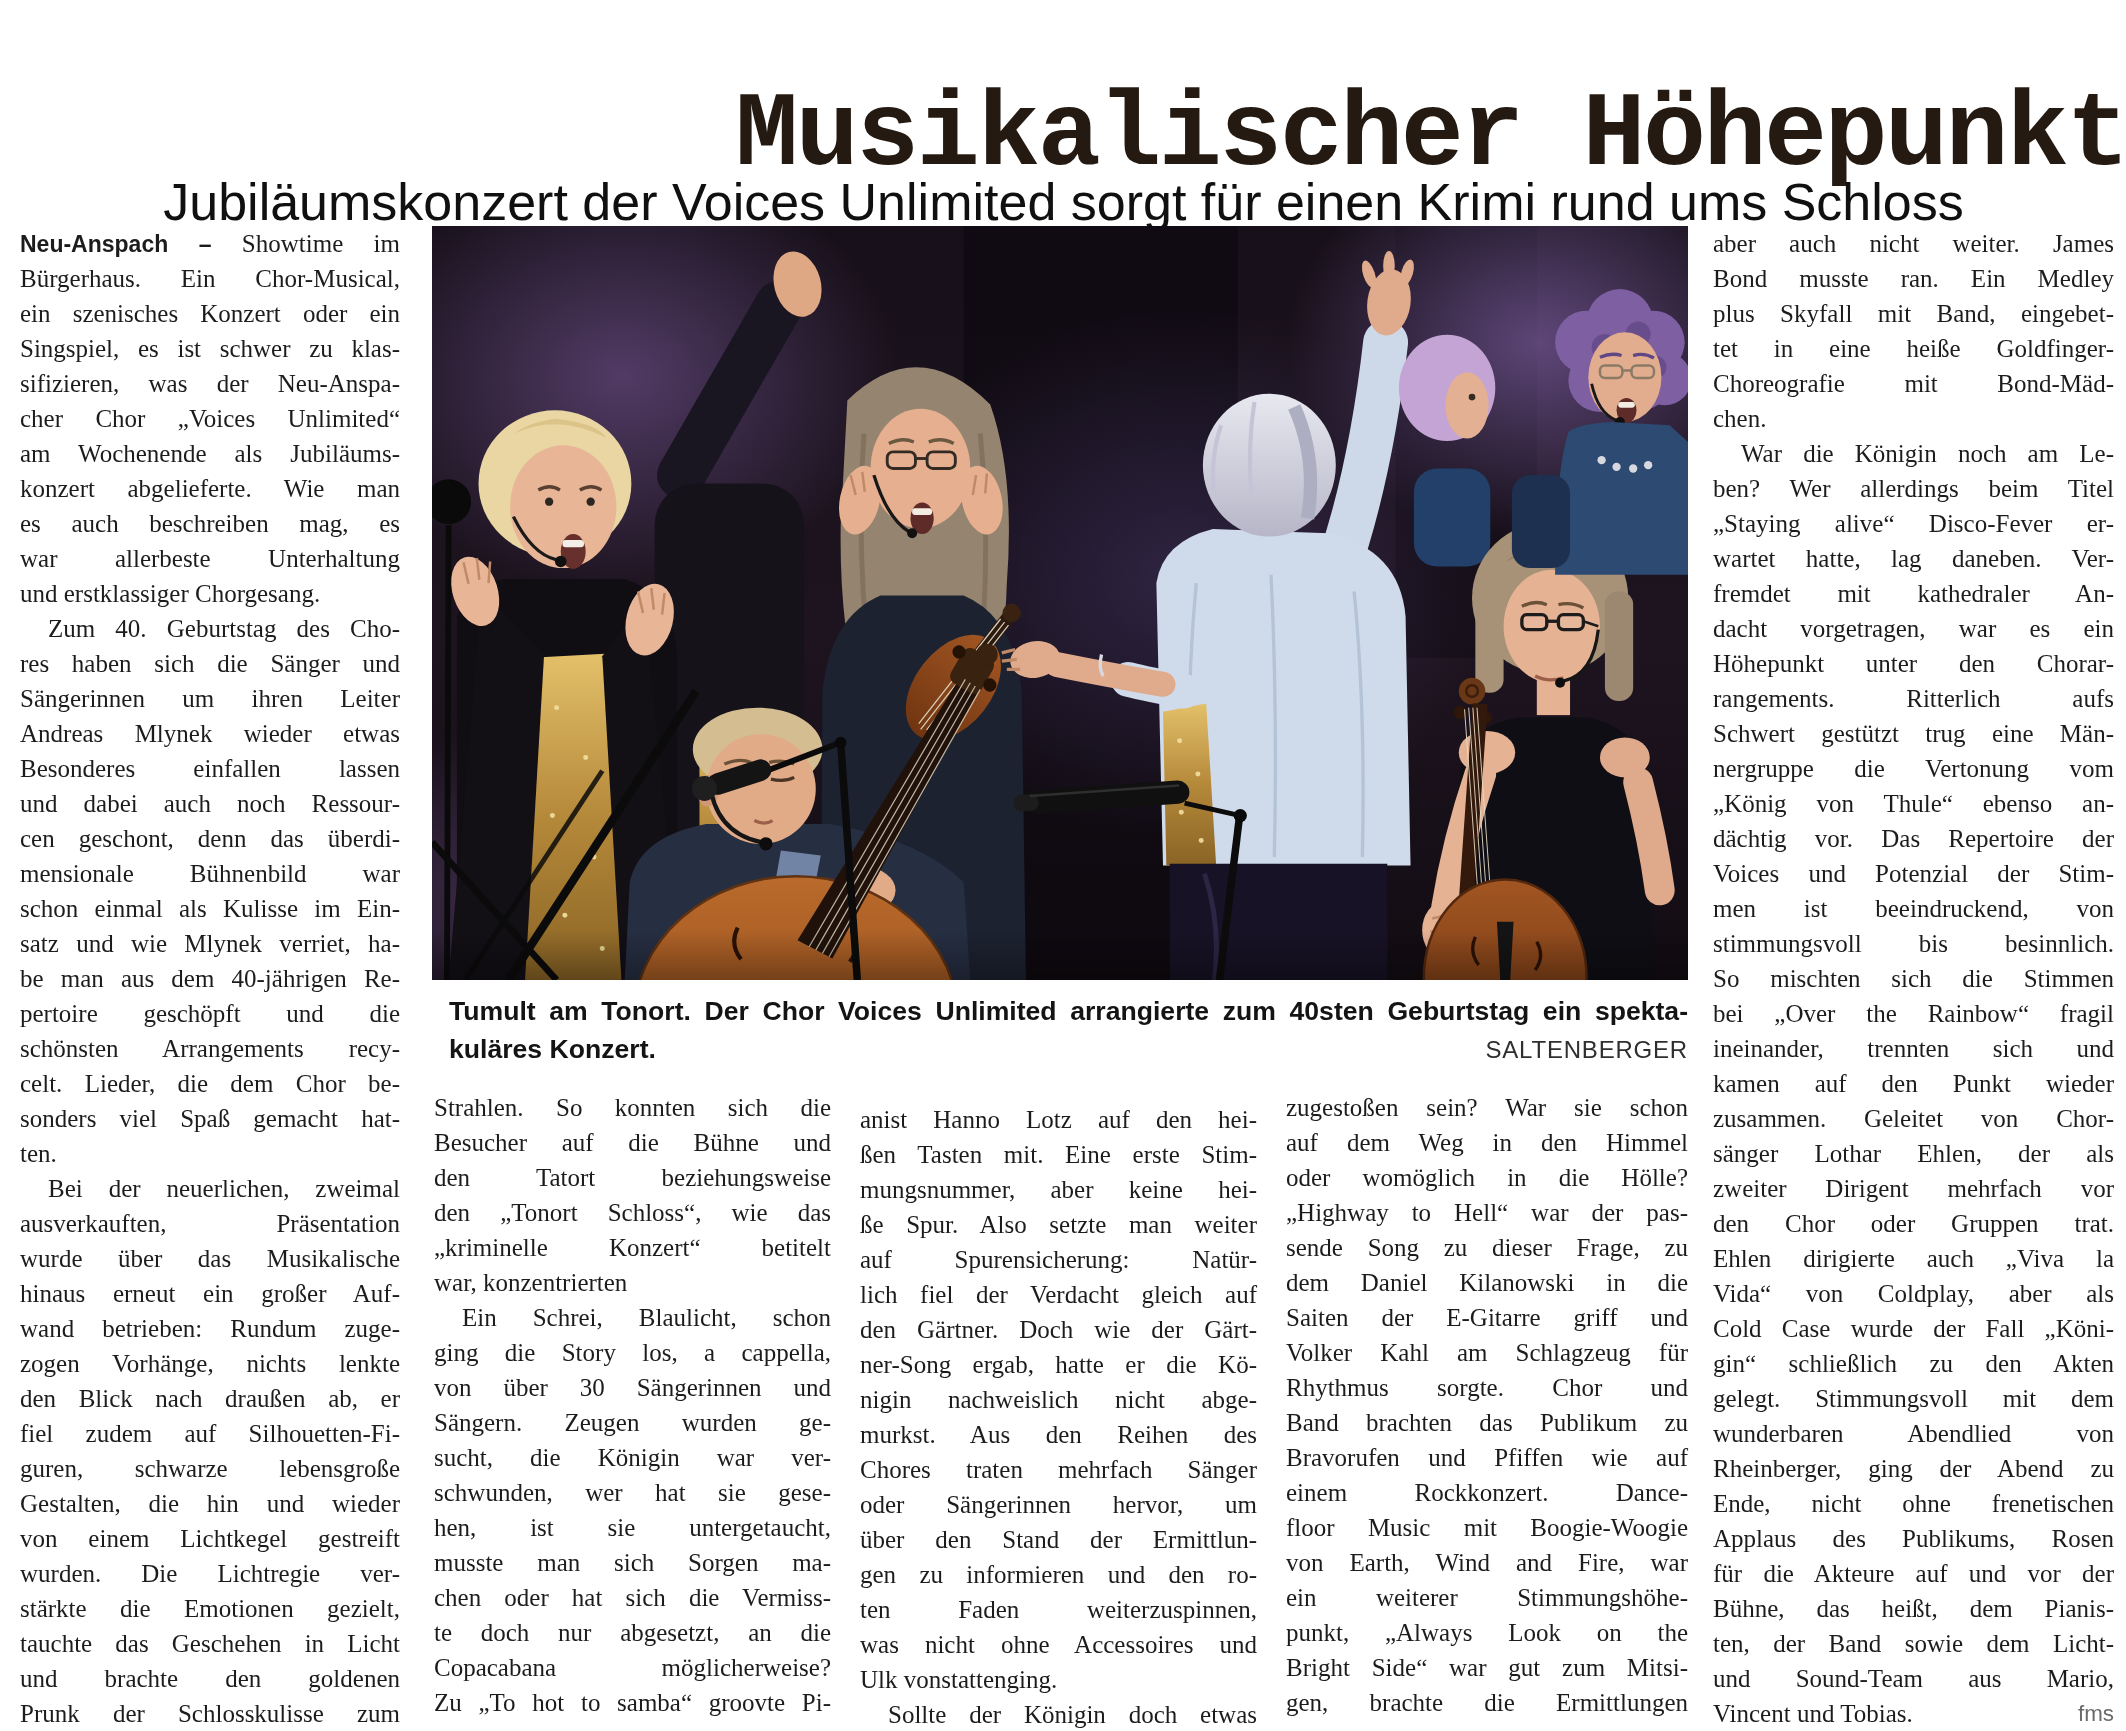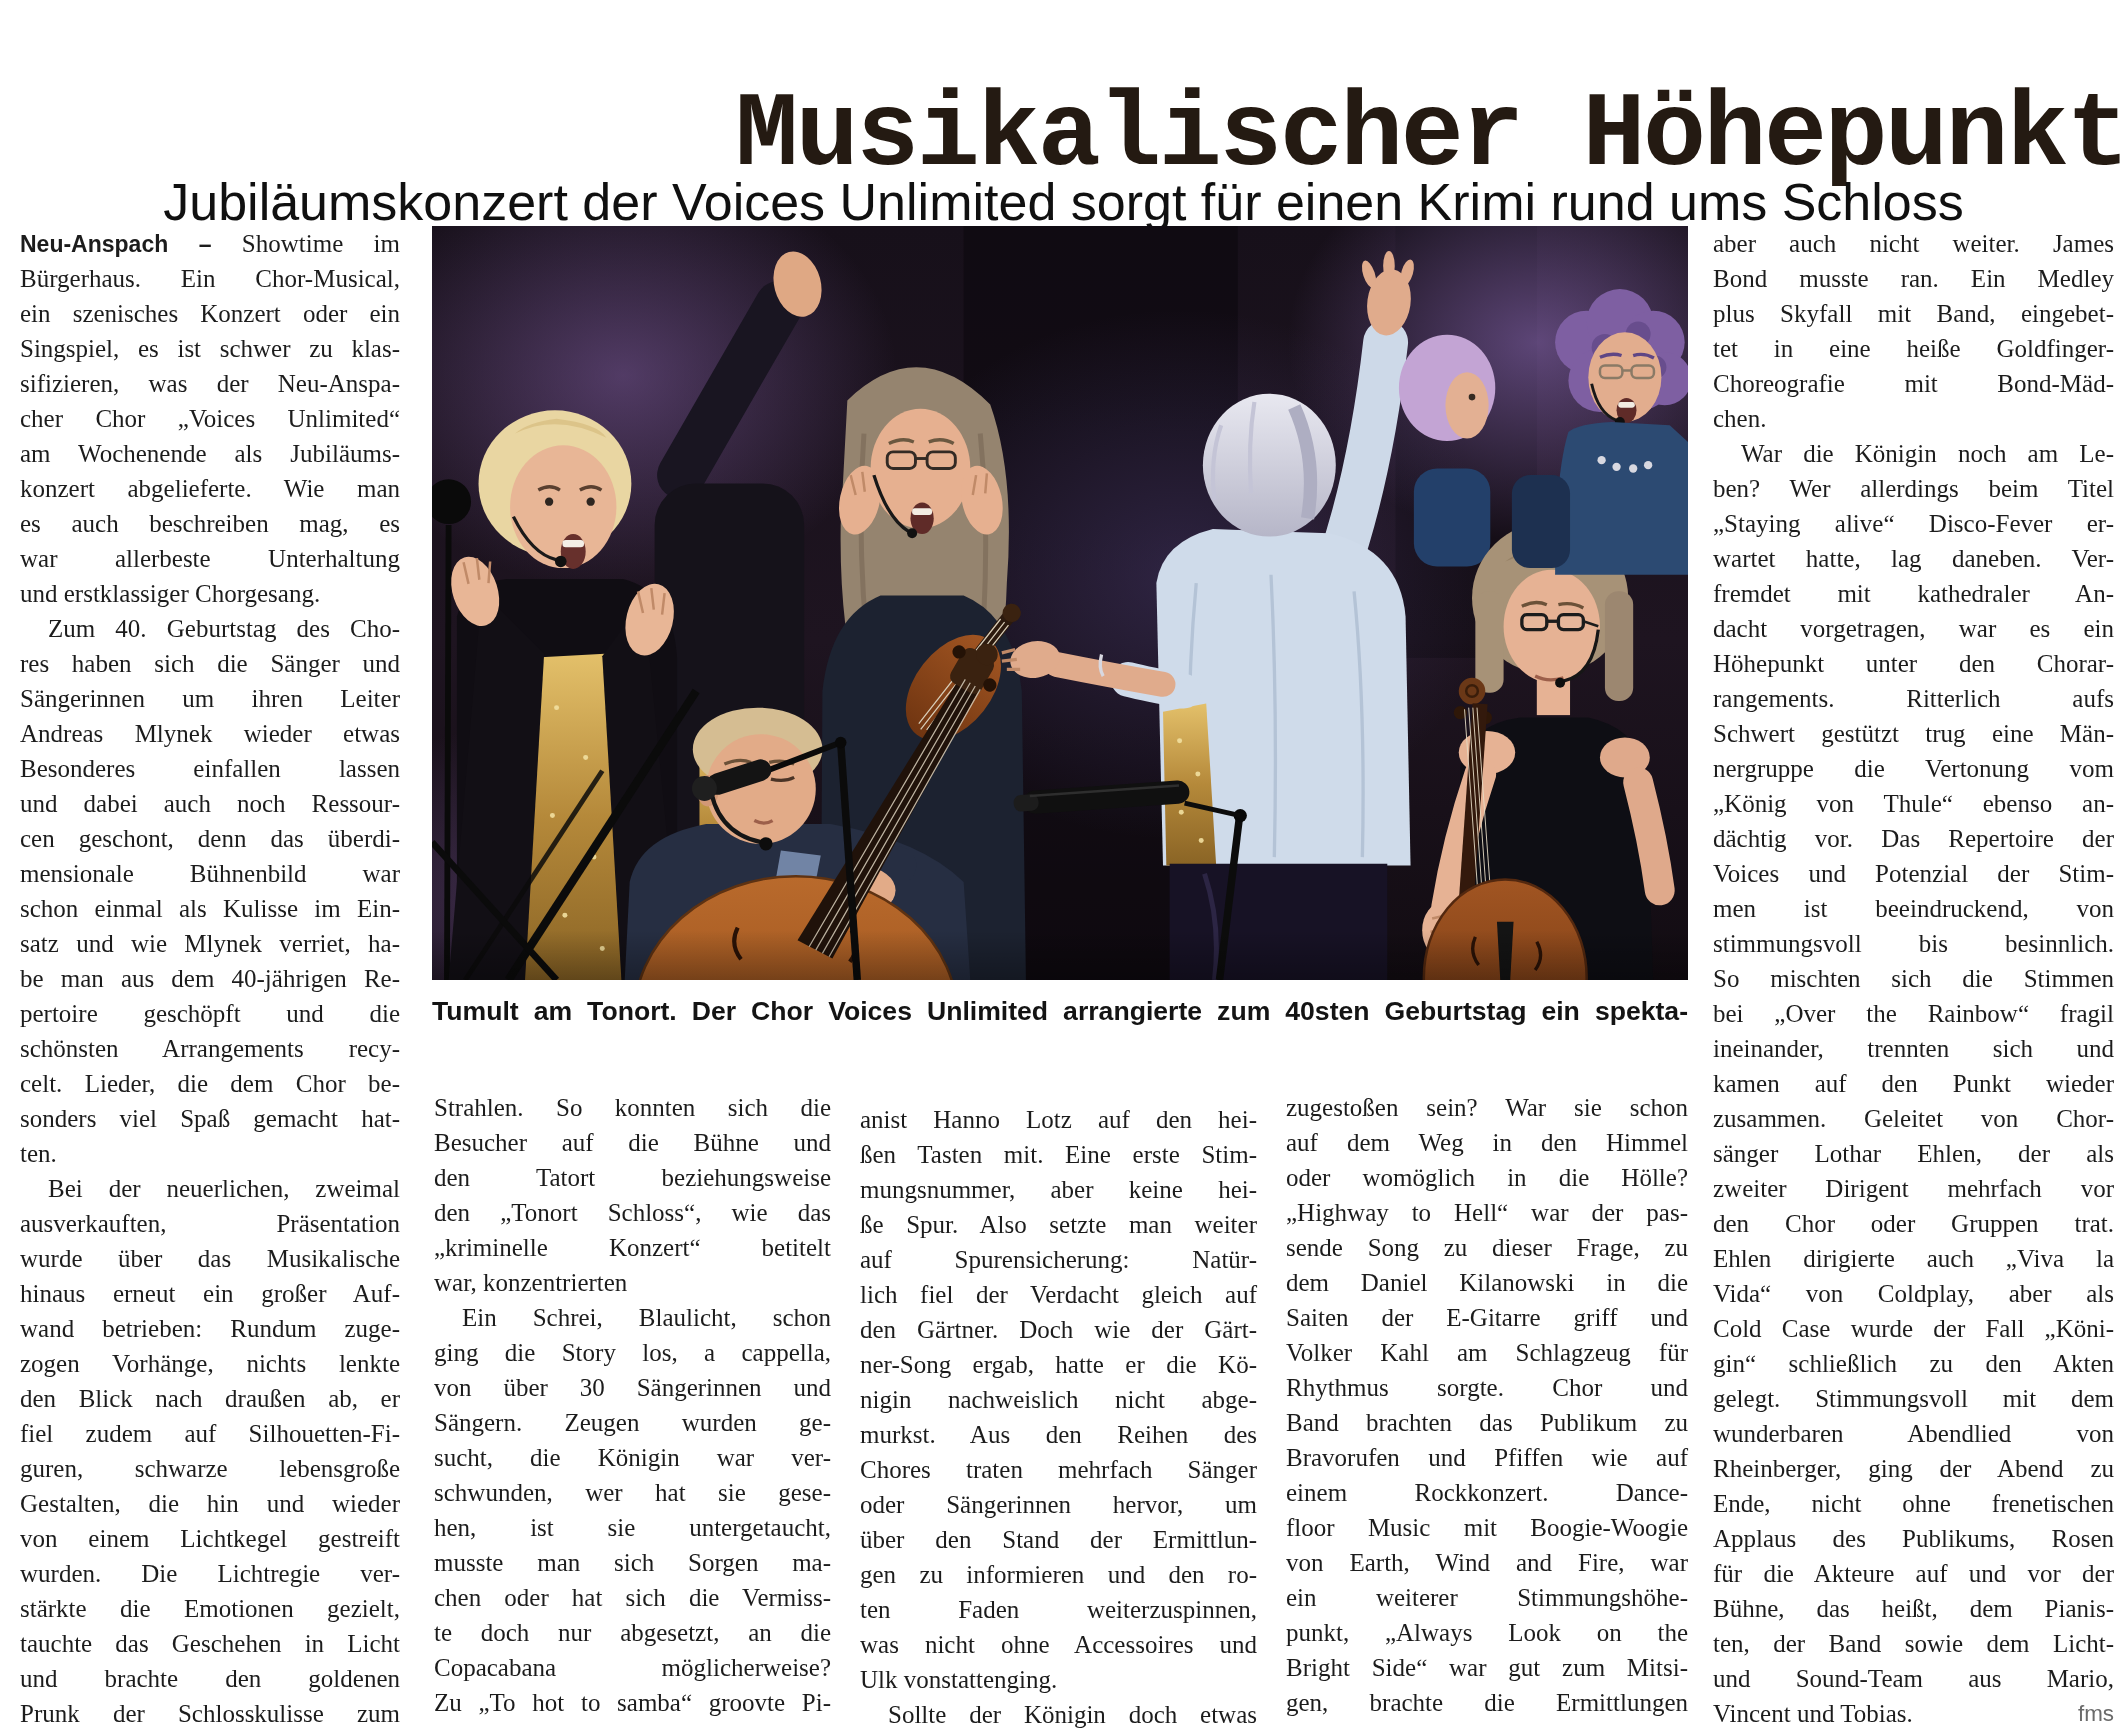--- a/index.html
+++ b/index.html
@@ -23,21 +23,21 @@
   .bline{height:35px;font:25px/35px "Liberation Serif",serif;color:var(--body);
          white-space:normal;overflow:visible;}
   .just{text-align:justify;text-align-last:justify;}
   .ind{text-indent:28px;}
   .lead{font-family:"Liberation Sans",sans-serif;font-weight:700;font-size:23px;}
   .sig{float:right;font-family:"Liberation Sans",sans-serif;font-size:22.4px;color:var(--sig);}
   #photo{left:432px;top:226px;width:1256px;height:754px;background:#120c12;}
   #photo svg{display:block;width:100%;height:100%;}
   #caption{left:432px;top:992px;width:1256px;color:var(--caption);}
   .capline{font-family:"Liberation Sans",sans-serif;font-weight:700;
-           font-size:26.6px;line-height:38px;}
+           font-size:26.6px;line-height:38px;margin-left:17px;}
   .capline.just{text-align:justify;text-align-last:justify;}
   #capline2{display:flex;justify-content:space-between;align-items:baseline;}
   #credit{font-family:"Liberation Sans",sans-serif;font-weight:400;
           font-size:24px;letter-spacing:0.8px;color:var(--credit);}
 </style>
 </head>
 <body style="--headline: #241a12; --body: #1c1c1c; --caption: #141414; --credit: #2f2f2f; --sig: #6b6b6b;">
 
 <h1 class="abs" id="title">Musikalischer Höhepunkt</h1>
 <h2 class="abs" id="subtitle">Jubiläumskonzert der Voices Unlimited sorgt für einen Krimi rund ums Schloss</h2>
@@ -381,20 +381,24 @@
         </g>
       <rect x="1300" y="300" width="70" height="112" rx="22" fill="#1d3050"></rect>
     </g>
 
     <rect y="848" width="1512" height="60" fill="url(#fadeB)" opacity="0.5"></rect>
   </svg>
 </div>
 
 <div class="abs" id="caption">
   <div class="capline just">Tumult am Tonort. Der Chor Voices Unlimited arrangierte zum 40sten Geburtstag ein spekta-</div>
+  <div class="capline" id="capline2">
+    <span>kuläres Konzert.</span>
+    <span id="credit">SALTENBERGER</span>
+  </div>
 </div>
 
 <div class="abs undercol" id="col-a">
     <div class="bline just">Strahlen. So konnten sich die</div>
     <div class="bline just">Besucher auf die Bühne und</div>
     <div class="bline just">den Tatort beziehungsweise</div>
     <div class="bline just">den „Tonort Schloss“, wie das</div>
     <div class="bline just">„kriminelle Konzert“ betitelt</div>
     <div class="bline">war, konzentrierten</div>
     <div class="bline just ind">Ein Schrei, Blaulicht, schon</div>

